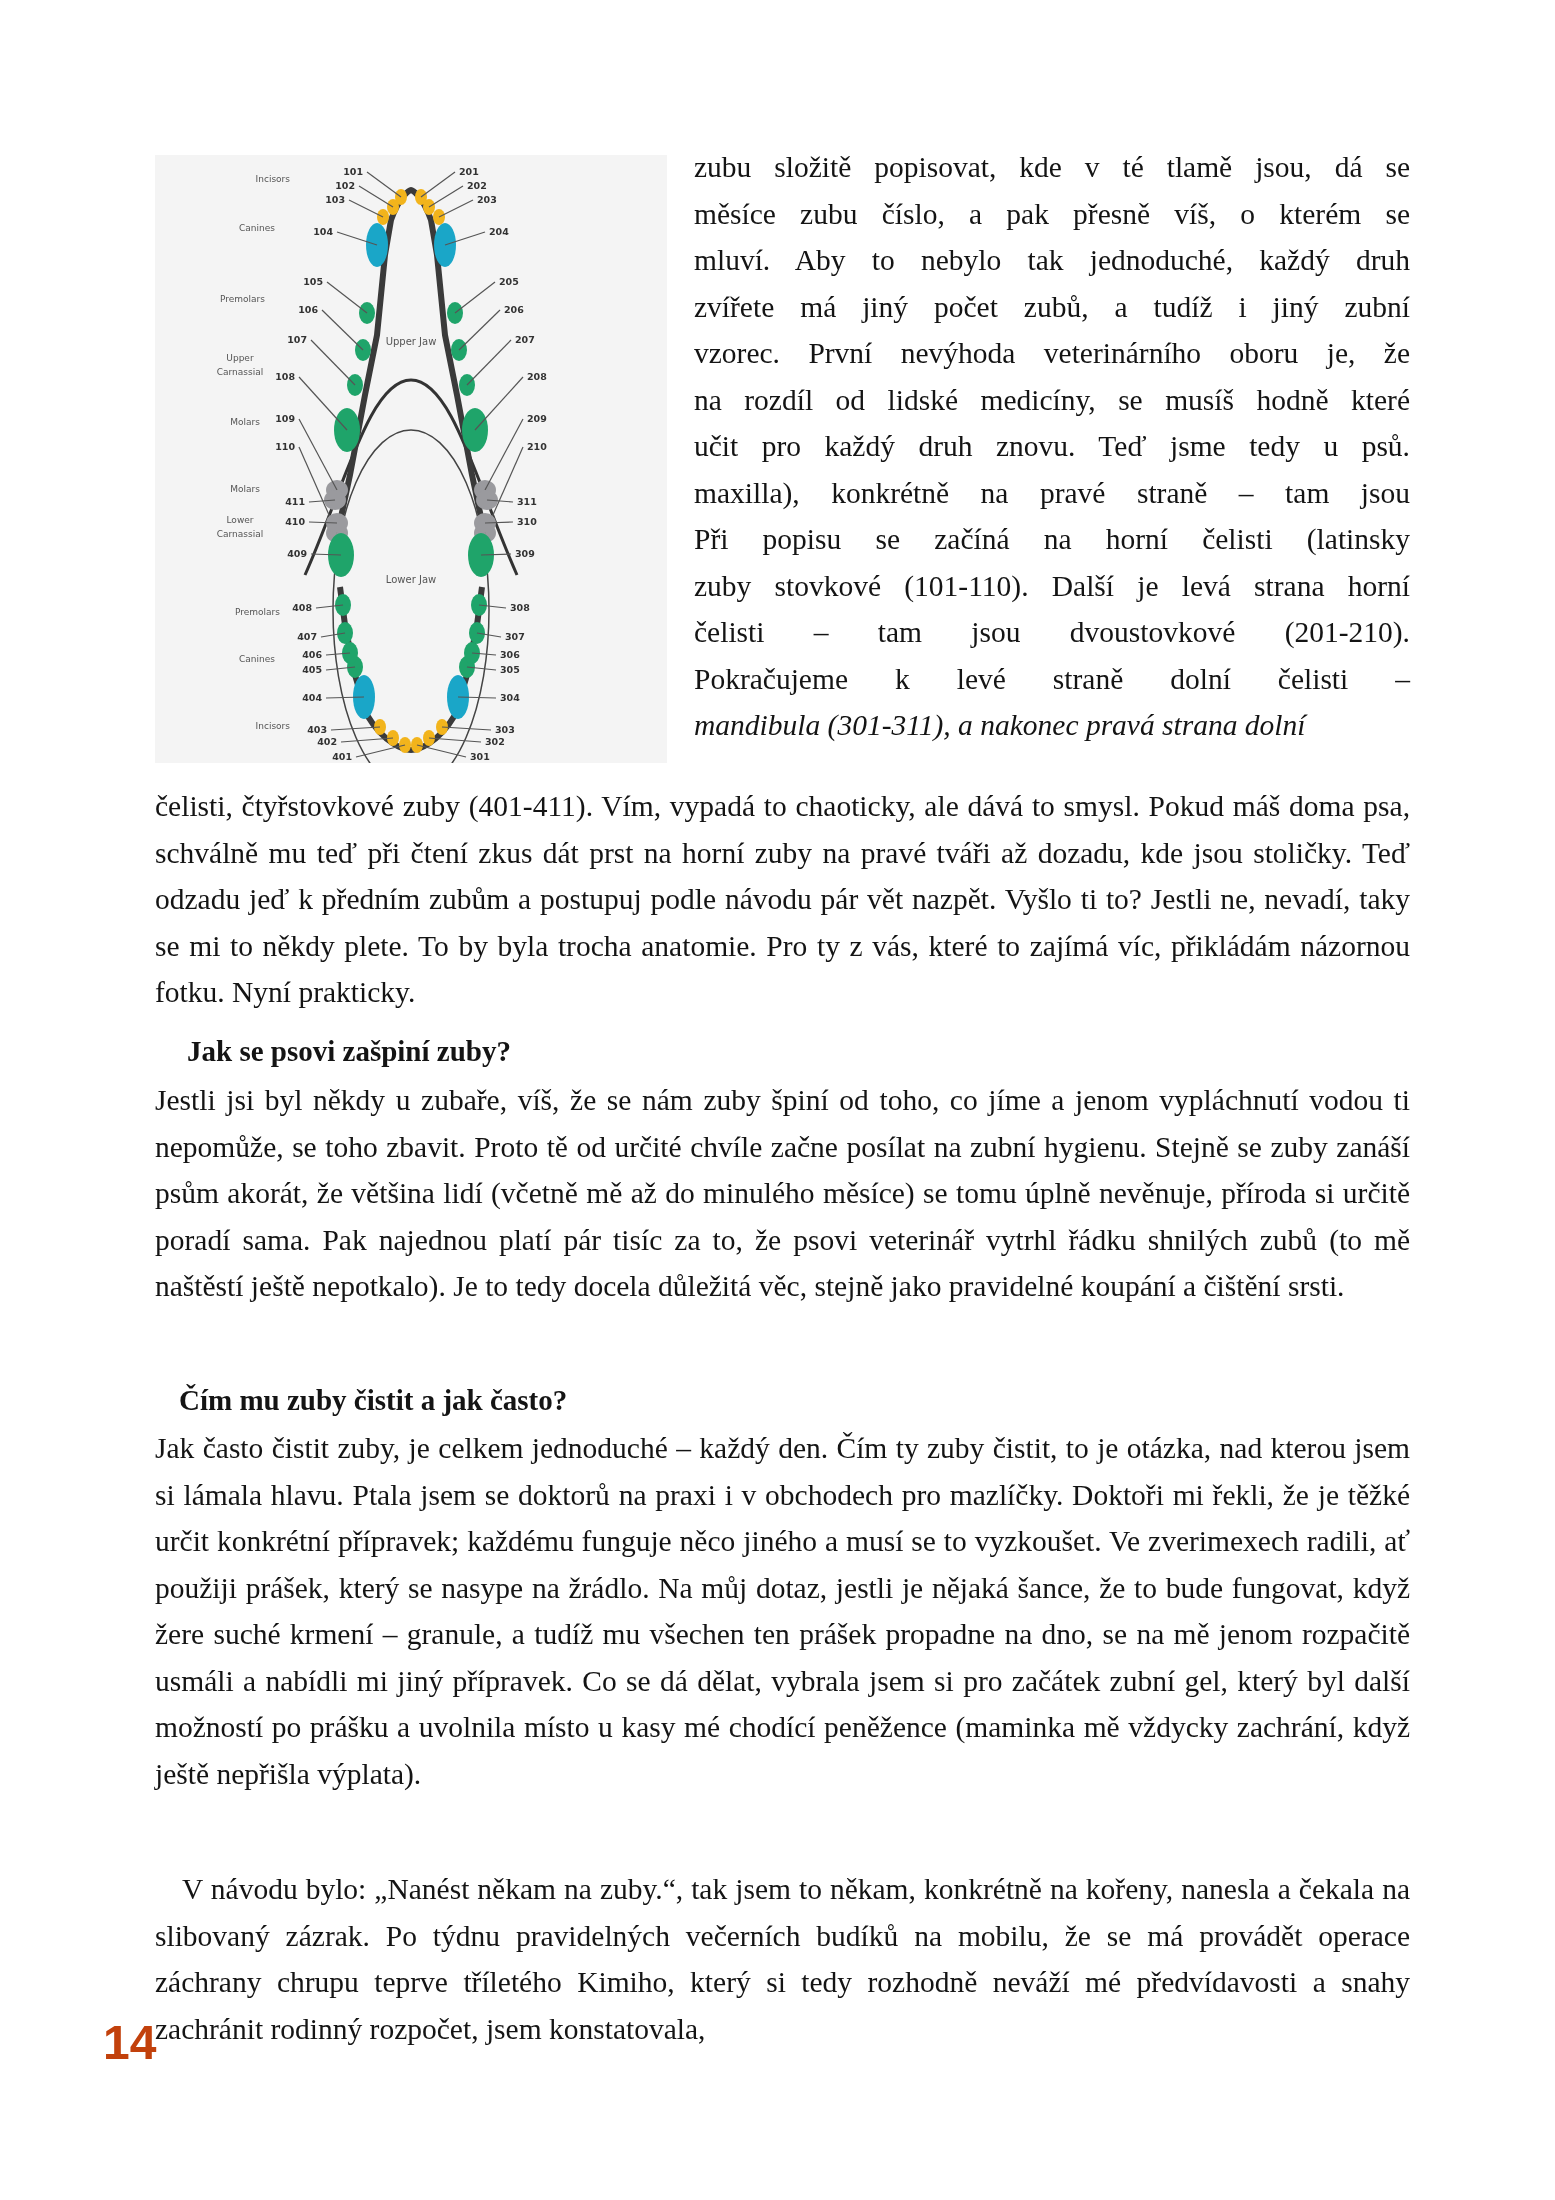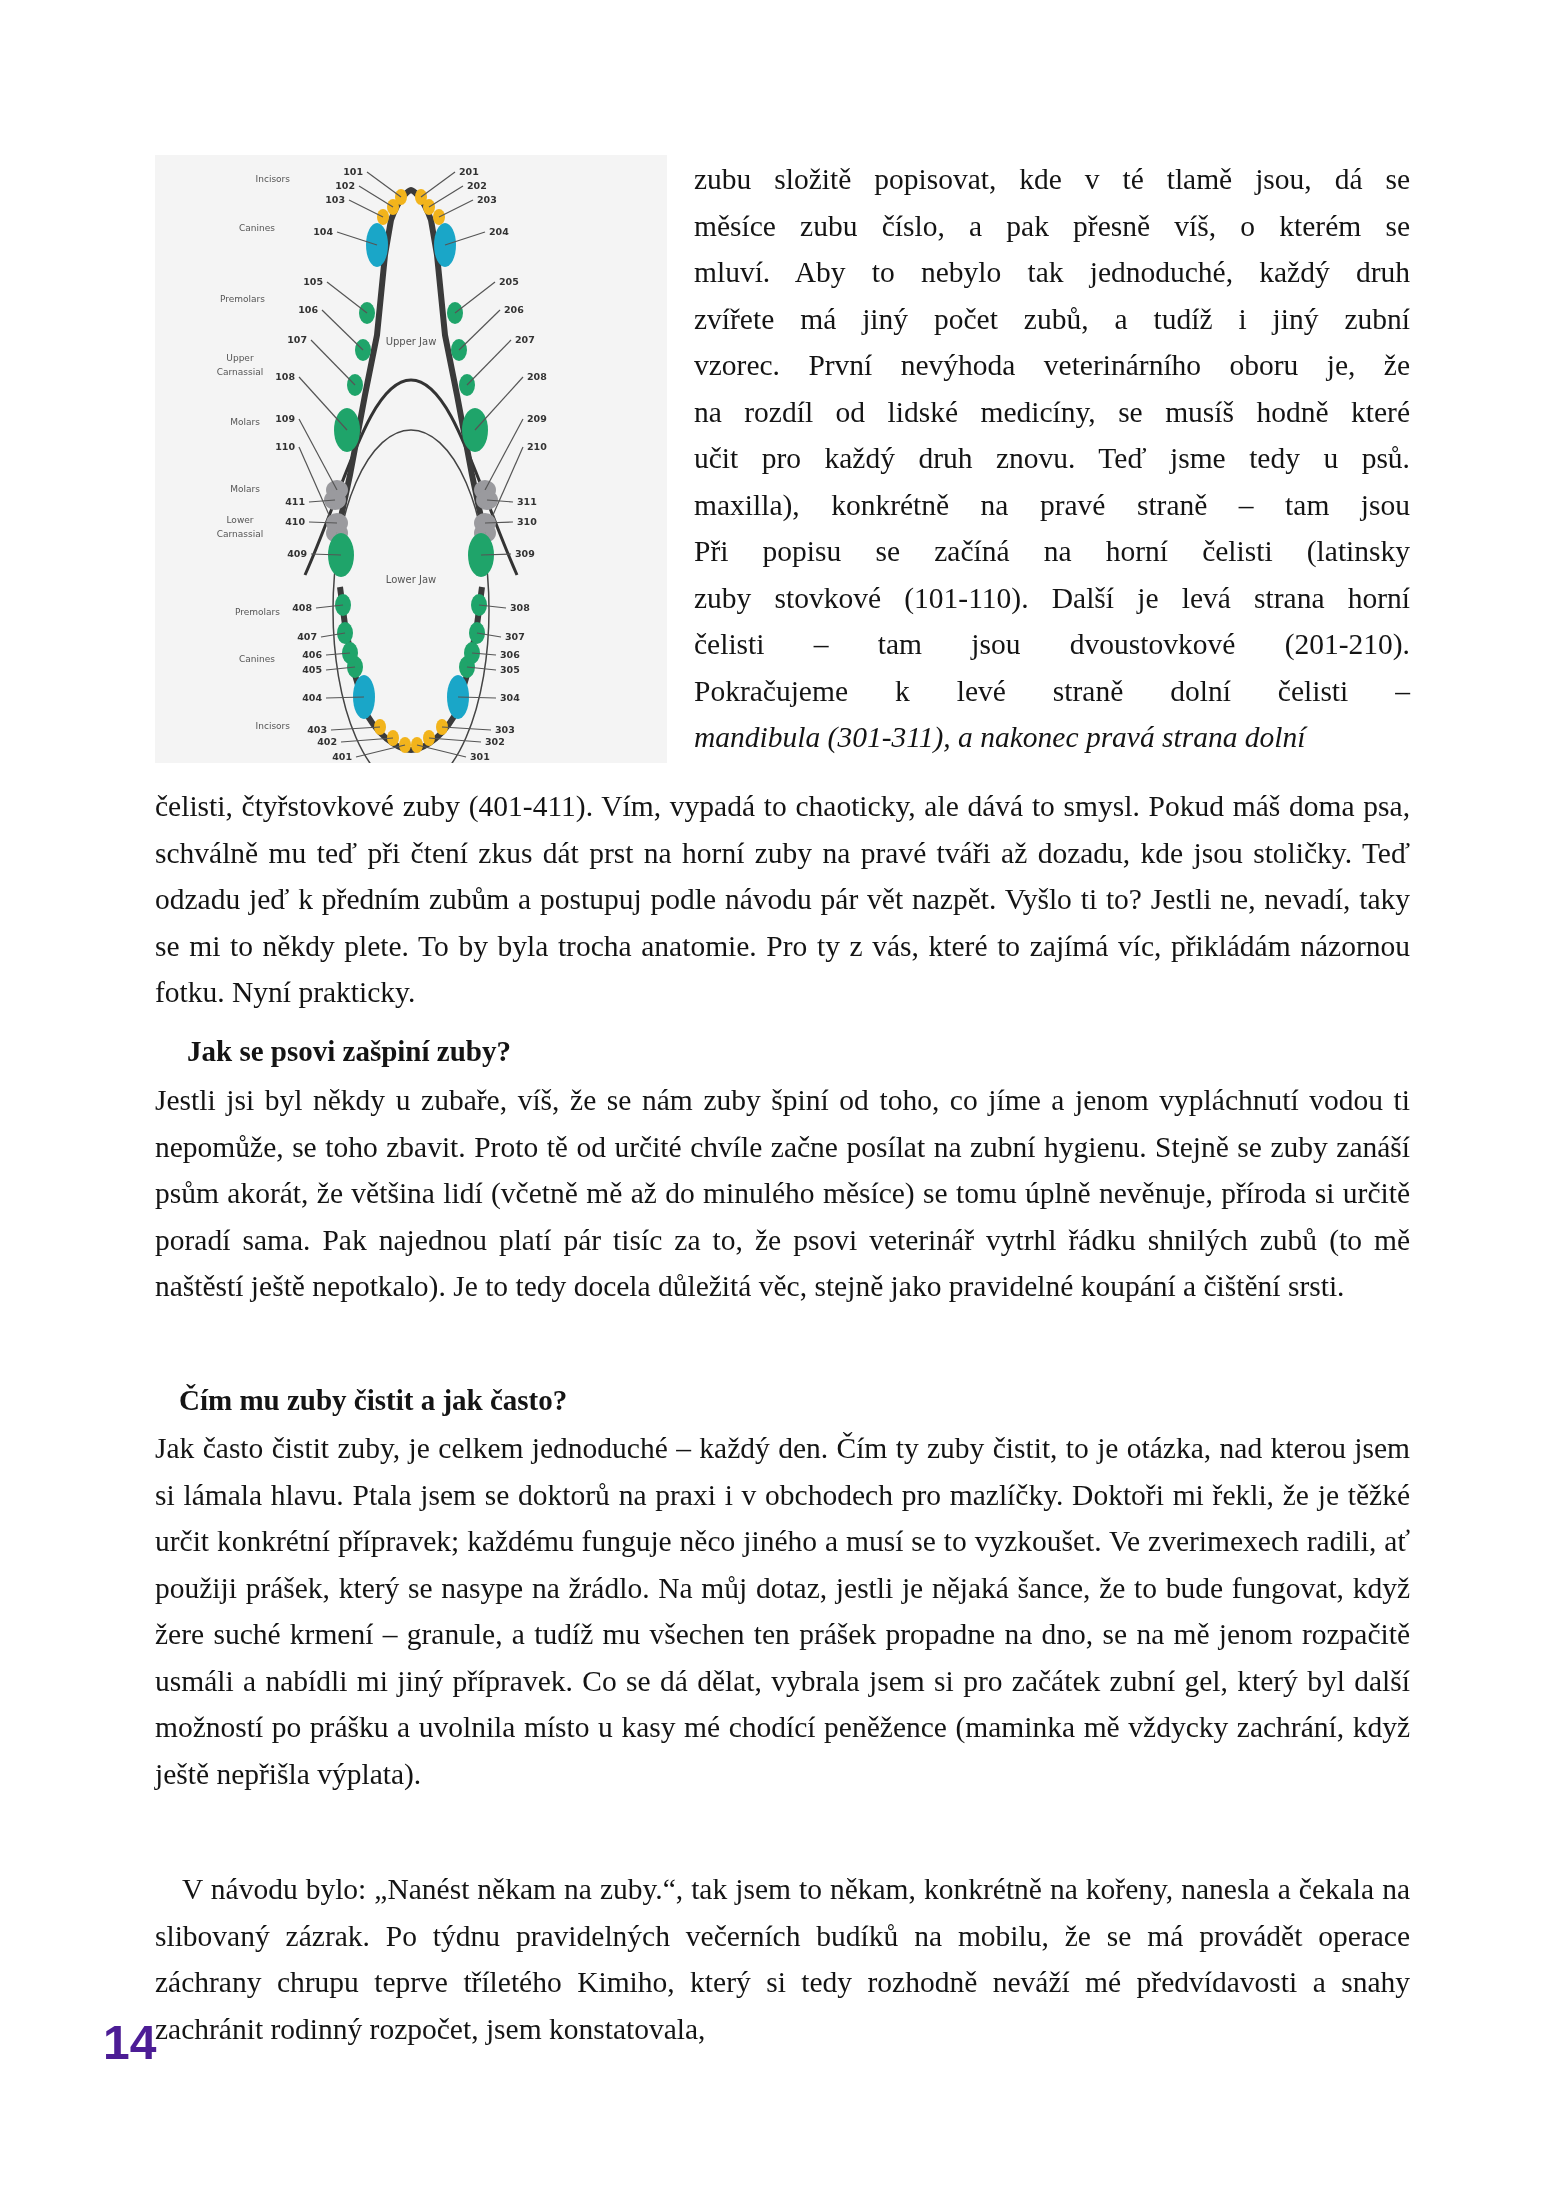--- a/index.html
+++ b/index.html
@@ -7,26 +7,26 @@
            font-family: "Liberation Serif", "DejaVu Serif", serif; color: #141414; }
     .page { position: absolute; left: 0; top: 0; width: 1555px; height: 2200px; }
     .figure { position: absolute; left: 155px; top: 155px; width: 512px; height: 608px;
               background: #f4f4f4; }
     .figure svg { width: 100%; height: 100%; display: block; }
     .lbl { font-family: "DejaVu Sans", "Liberation Sans", sans-serif; font-size: 9px; fill: #555; }
     .num { font-family: "DejaVu Sans", "Liberation Sans", sans-serif; font-size: 9.5px; fill: #333; font-weight: bold; }
     .jaw { font-family: "DejaVu Sans", "Liberation Sans", sans-serif; font-size: 10px; fill: #555; }
     .lead { stroke: #555; stroke-width: 1.2; fill: none; }
     .para { position: absolute; font-size: 29.5px; line-height: 46.5px; text-align: justify; margin: 0; }
-    .para.side { left: 694px; top: 156px; width: 716px; }
+    .para.side { left: 694px; top: 144px; width: 716px; }
     .para.full { left: 155px; width: 1255px; }
     .heading { position: absolute; left: 155px; font-size: 29px; font-weight: bold; margin: 0; line-height: 40px; }
     .indent { text-indent: 27px; }
     .page-num { position: absolute; left: 103px; top: 2015px; font-family: "Liberation Sans", "DejaVu Sans", sans-serif;
-                font-size: 48px; font-weight: bold; color: #4c1d95; }
+                font-size: 48px; font-weight: bold; color: #c2410c; }
     .line { display: block; text-align: justify; text-align-last: justify; }
     .line.end { text-align-last: left; font-style: italic; }
   </style>
 </head>
 <body>
 
 <div class="page">
 
   <div class="figure">
     <svg id="teeth-svg" viewBox="0 0 512 608">

